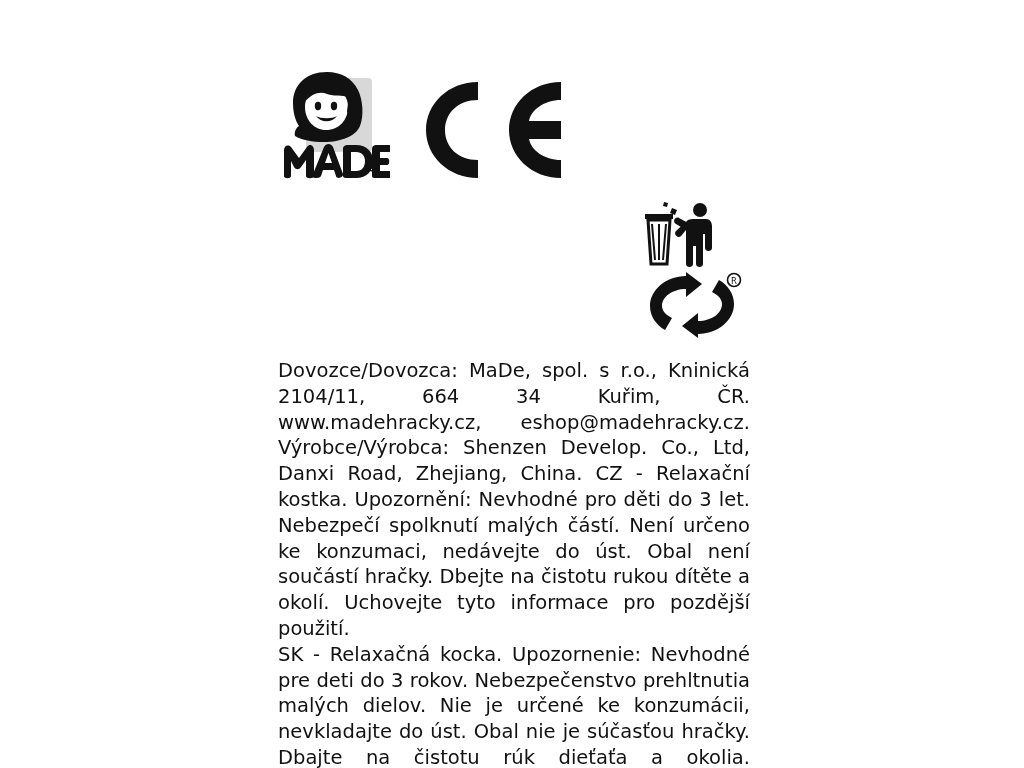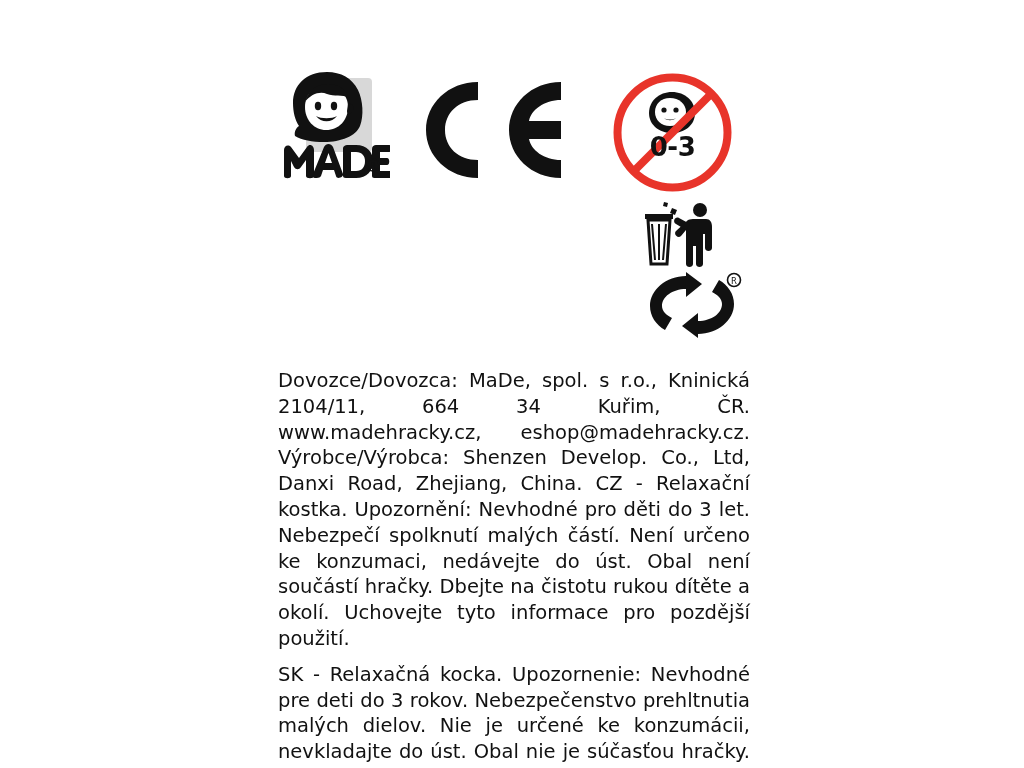--- a/index.html
+++ b/index.html
@@ -130,21 +130,20 @@
     color: #111111;
     text-align: justify;
     word-spacing: 0px;
   }
   .info-text p {
     margin: 0;
   }
   .info-text .para-justify {
     text-align: justify;
     text-align-last: left;
-    margin-top: 10px;
   }
 </style>
 </head>
 <body>
 
 <div class="label-sheet">
 
   <div class="symbol-row">
 
     <div class="made-logo">
@@ -177,36 +176,20 @@
           <text x="93" y="37" font-family="DejaVu Sans, sans-serif" font-size="8" text-anchor="middle" fill="#111111">R</text>
         </g>
       </svg>
     </div>
 
     <svg class="ce-mark" viewBox="0 0 150 110">
       <path d="M58 7 C28 7 6 29 6 55 C6 81 28 103 58 103 C58 103 58 85 58 85 C38 85 25 72 25 55 C25 38 38 25 58 25 Z" fill="#111111"></path>
       <path d="M141 7 C111 7 89 29 89 55 C89 81 111 103 141 103 L141 85 C124 85 111 75 109 64 L141 64 L141 46 L109 46 C111 35 124 25 141 25 Z" fill="#111111"></path>
     </svg>
 
-    <div class="age-mark">
-      <svg viewBox="0 0 125 125" width="125" height="125">
-        <circle cx="62.5" cy="62.5" r="55" fill="#ffffff" stroke="#e8342a" stroke-width="8"></circle>
-
-        <g fill="#111111">
-          <path d="M62 22 C49 22 39 31 39 43 C39 55 49 63 62 63 C75 63 85 55 85 43 C85 31 75 22 62 22 Z" fill="#111111"></path>
-          <path d="M60 28 C51 28 45 34 45 42 C45 50 51 56 60 56 C69 56 76 50 76 42 C76 34 69 28 60 28 Z" fill="#ffffff"></path>
-          <circle cx="54" cy="40" r="2.6" fill="#111111"></circle>
-          <circle cx="66" cy="40" r="2.6" fill="#111111"></circle>
-          <path d="M54 48 C57 51 63 51 66 48 C63 50 57 50 54 48 Z" fill="#111111"></path>
-          <path d="M45 34 C48 27 55 24 62 25 C56 27 50 30 45 34 Z" fill="#111111"></path>
-        </g>
-        <line x1="23" y1="102" x2="102" y2="23" stroke="#e8342a" stroke-width="8"></line>
-      </svg>
-      <div class="age-text">0-3</div>
-    </div>
   </div>
 
   <div class="eco-col">
     <svg class="bin-mark" viewBox="0 0 90 70">
       <g fill="#111111">
 
         <path d="M8 20 L30 20 L27 64 L11 64 Z" fill="none" stroke="#111111" stroke-width="3"></path>
         <path d="M12 24 L15 60 M19 24 L19 60 M26 24 L23 60" stroke="#111111" stroke-width="2" fill="none"></path>
         <rect x="5" y="14" width="28" height="5" fill="#111111"></rect>
 

